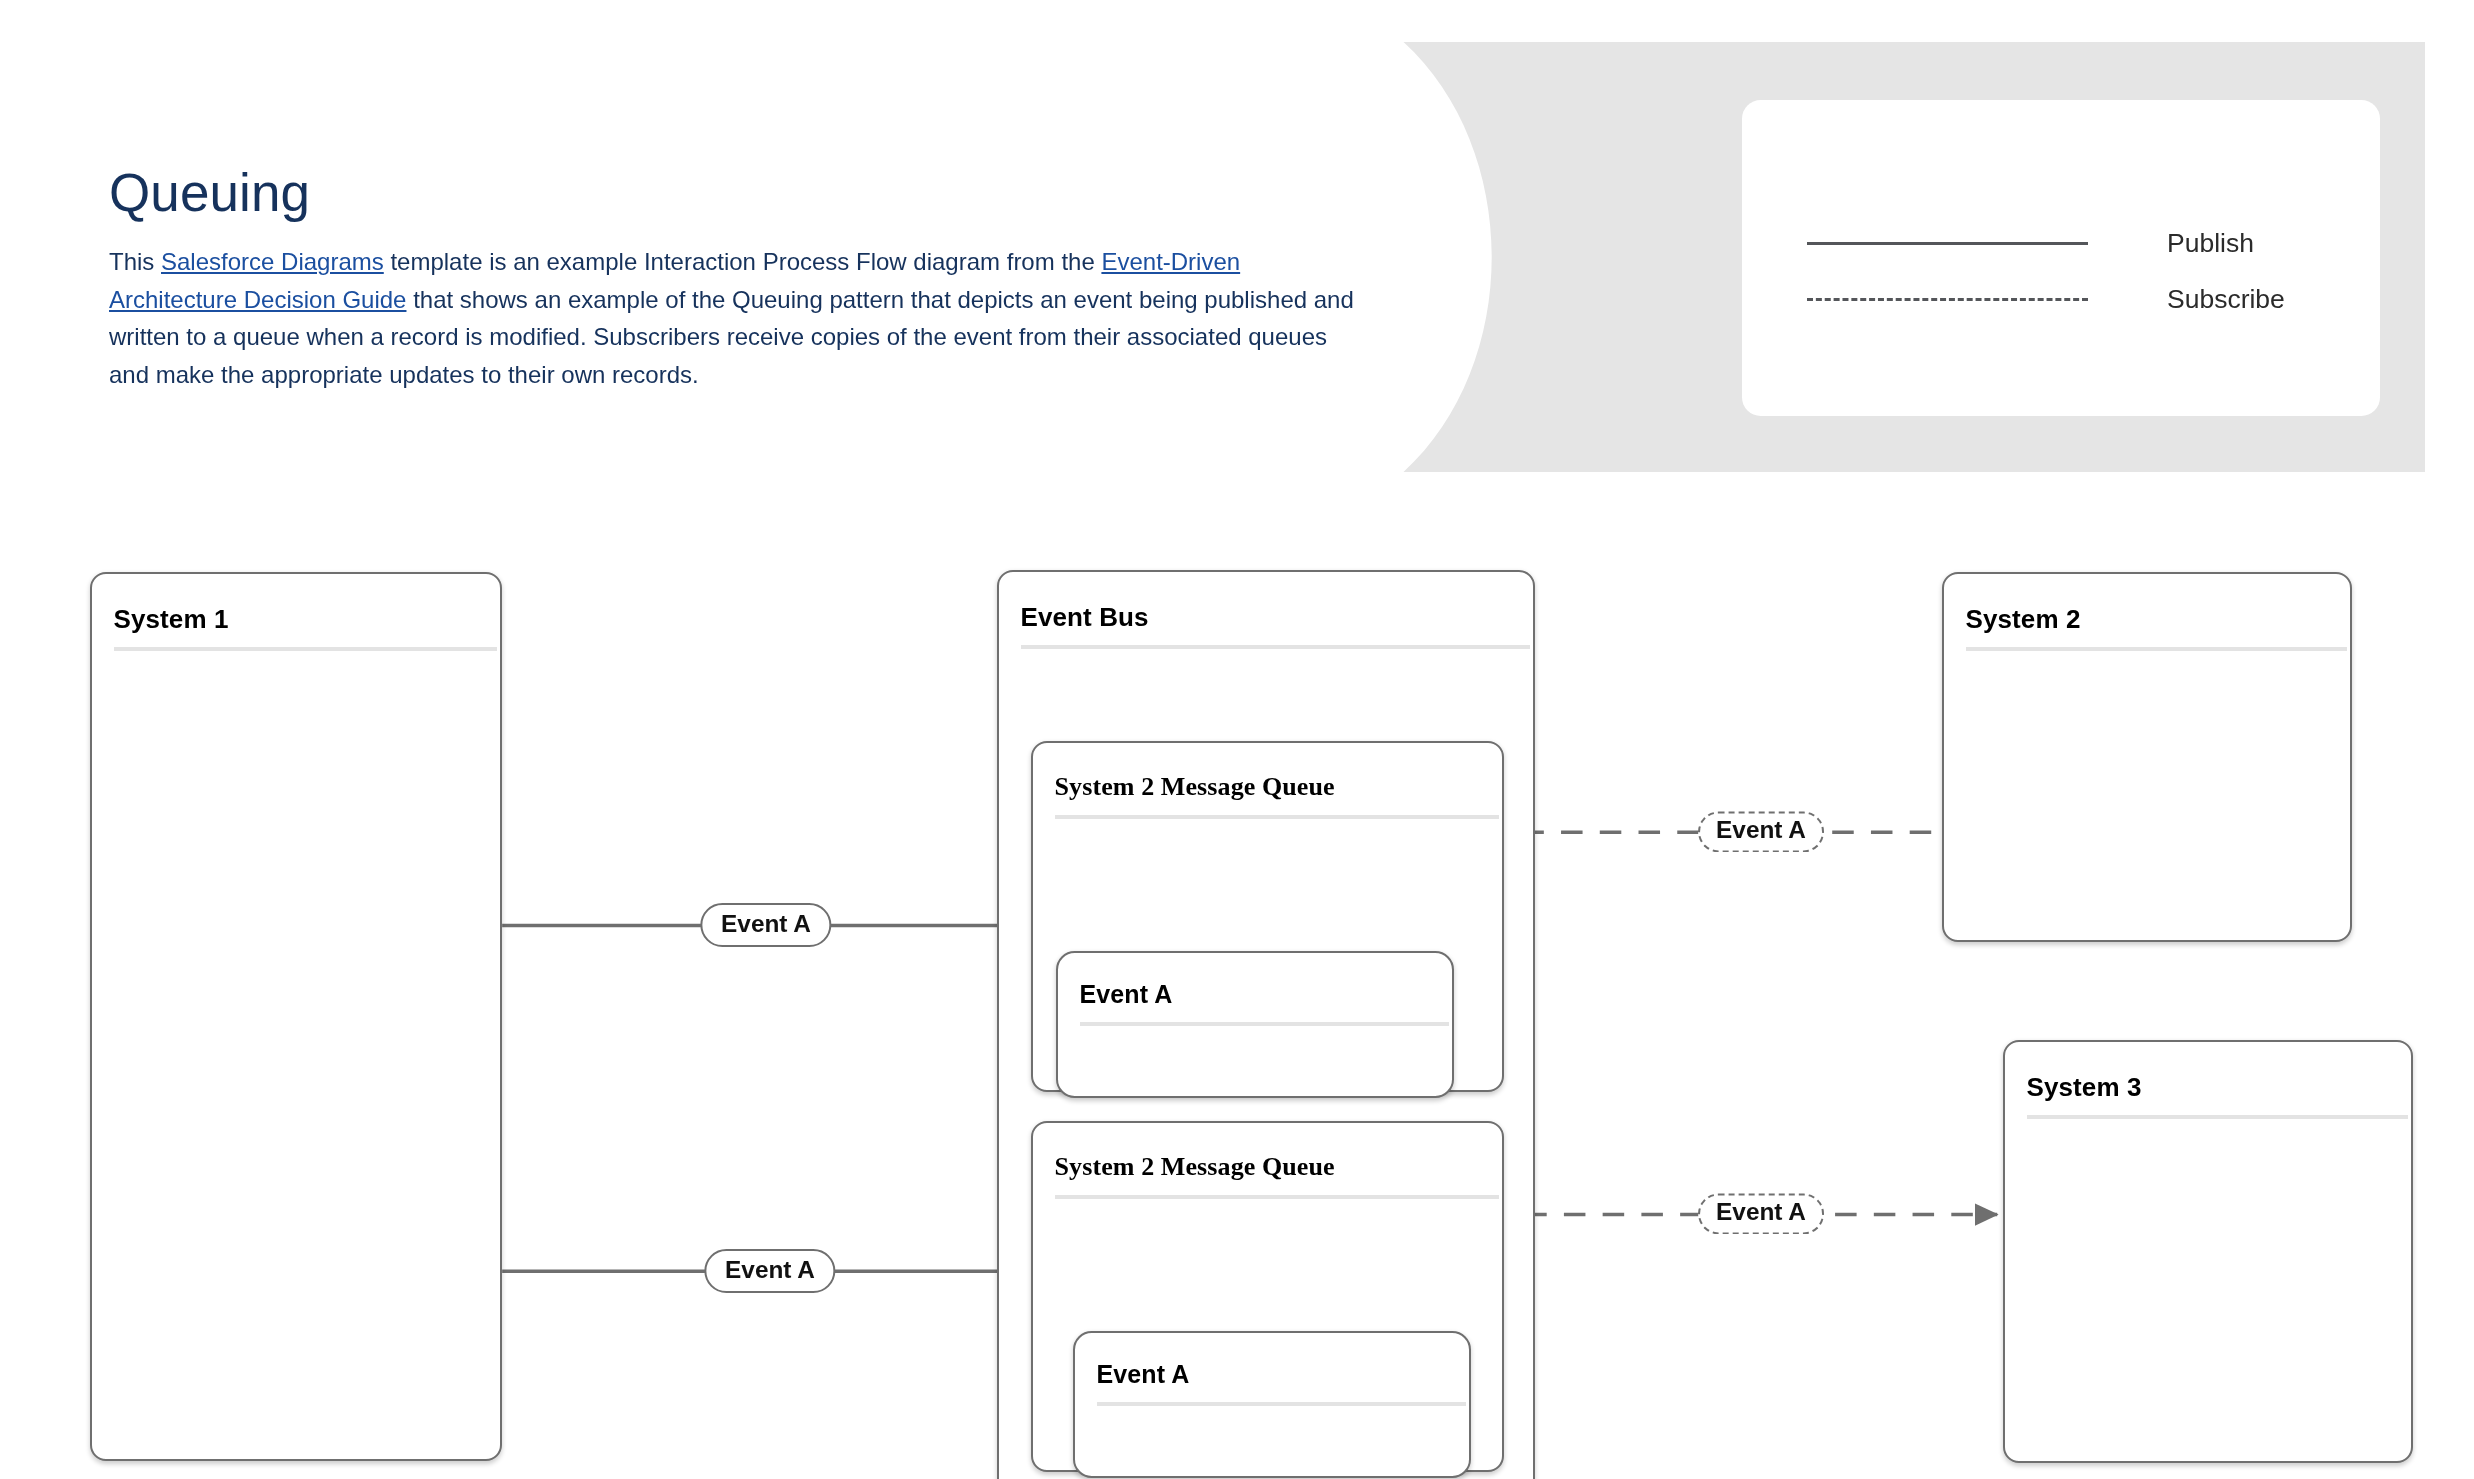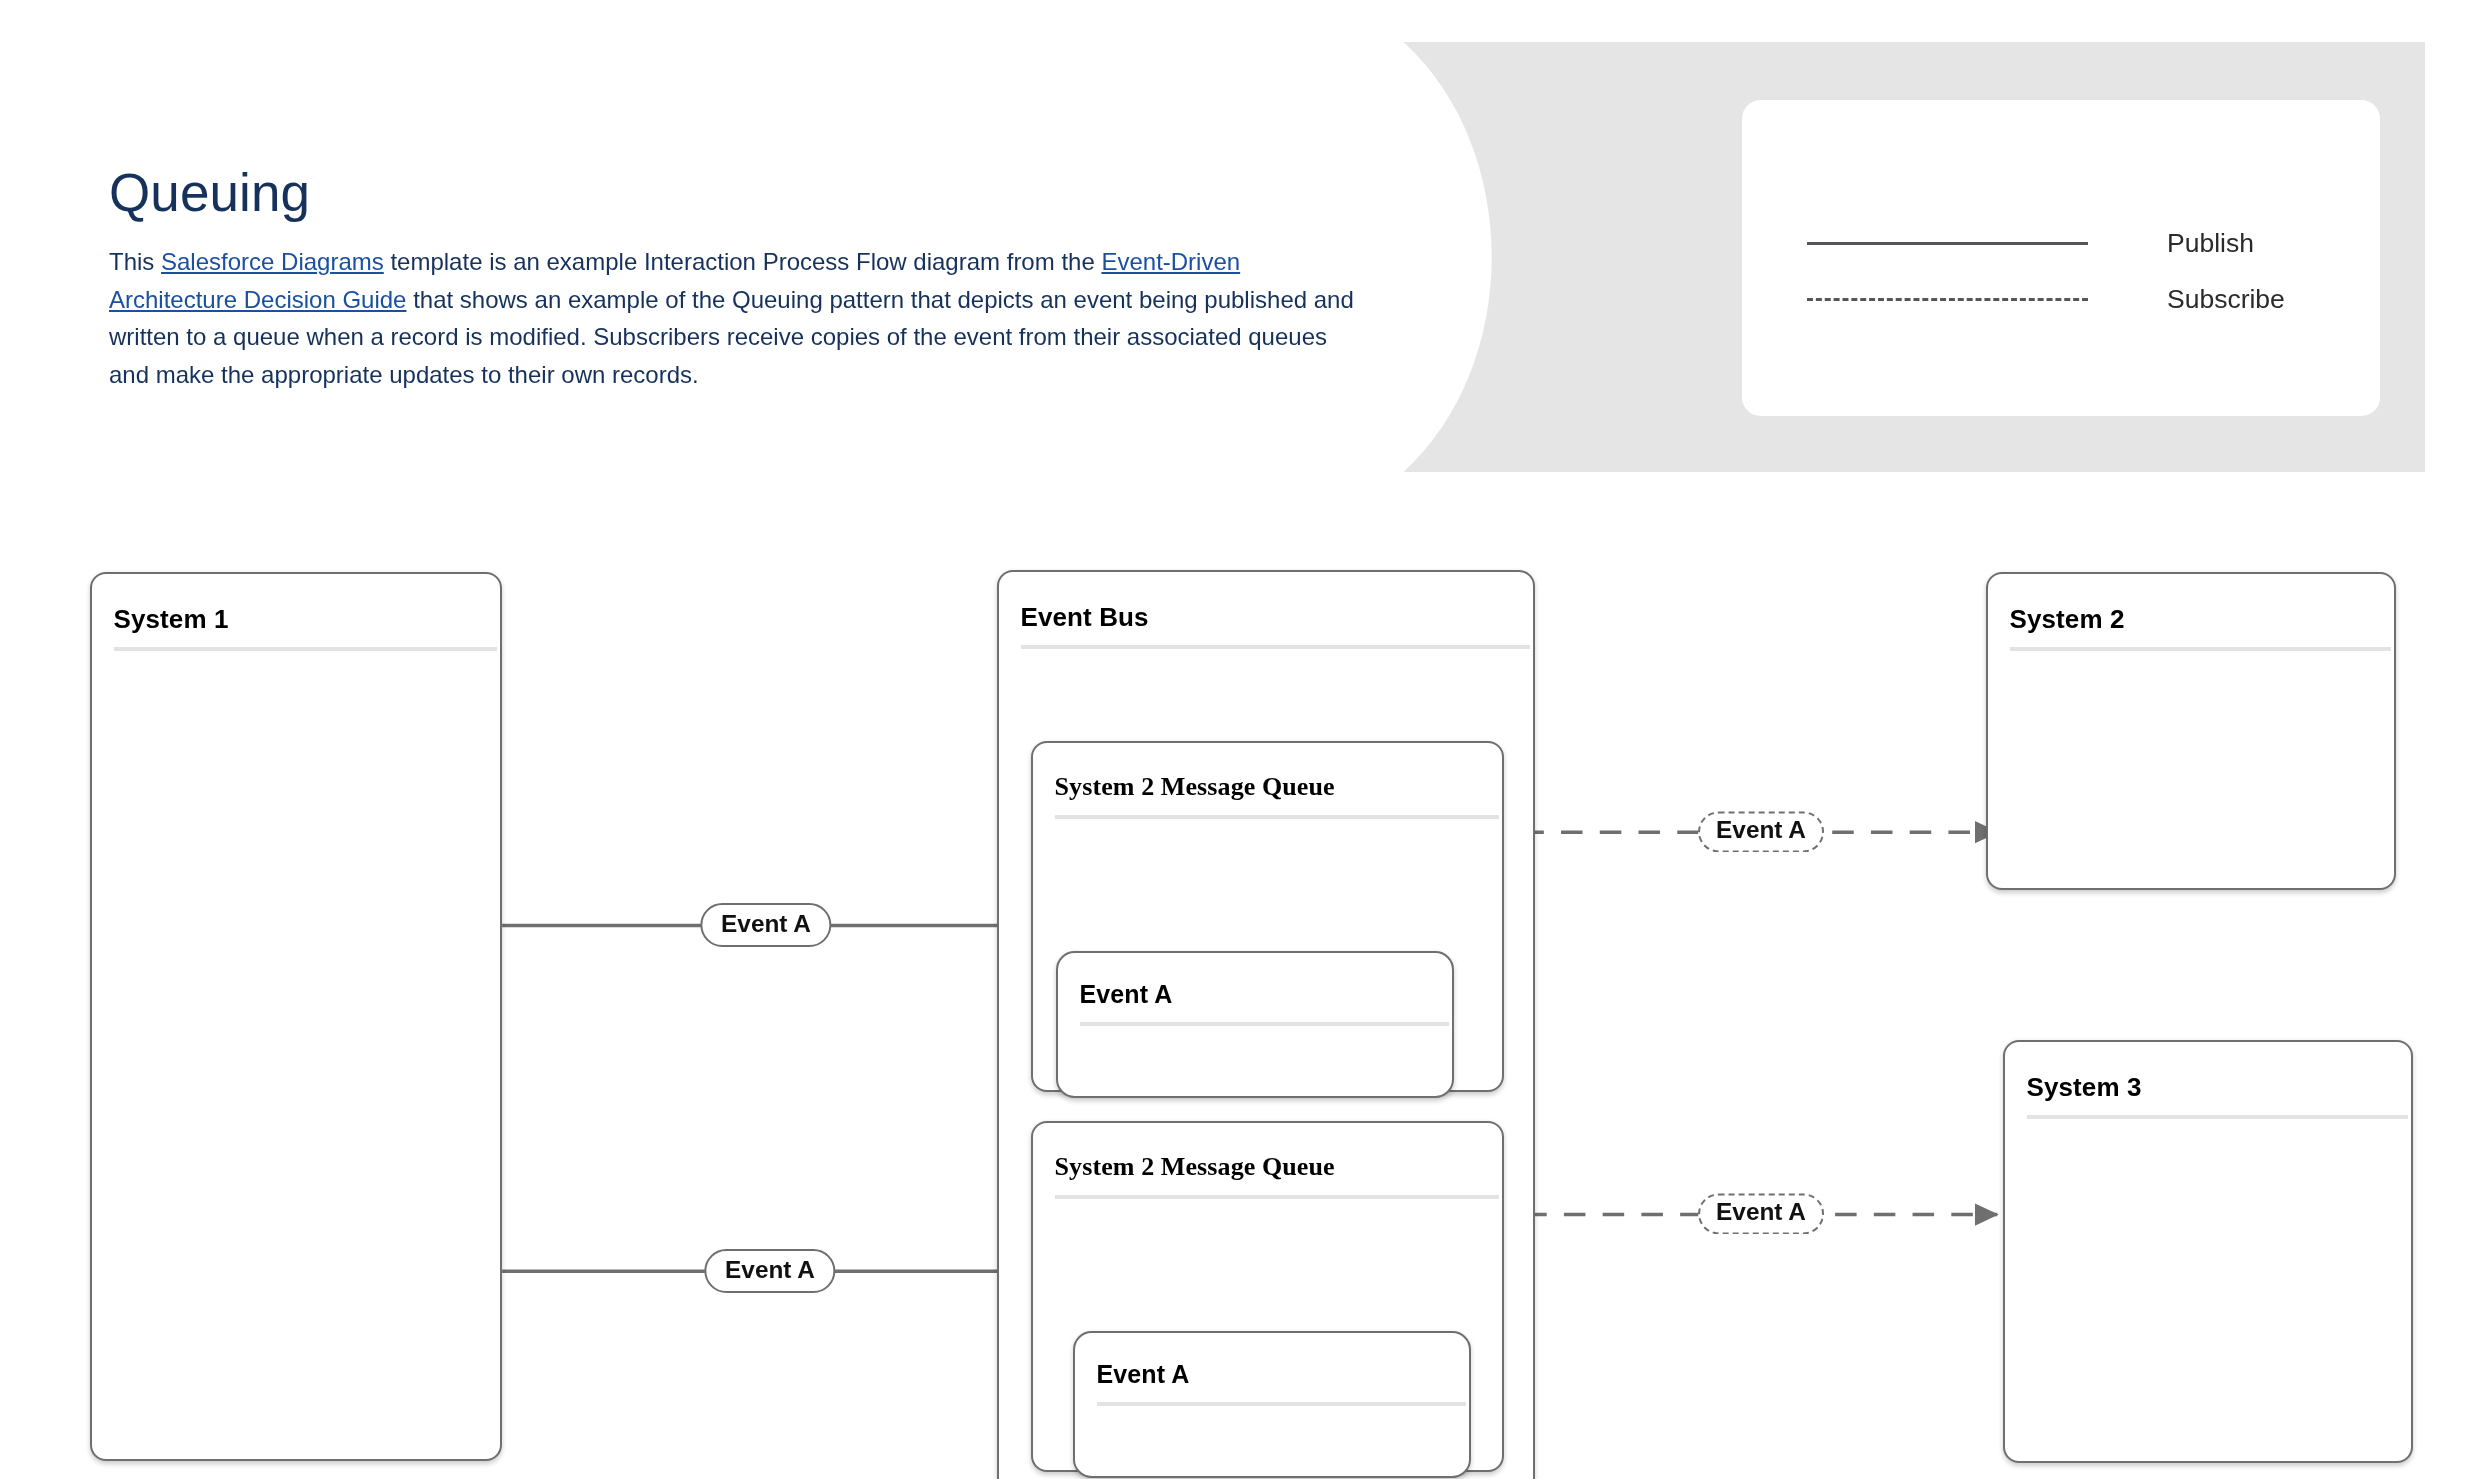--- a/index.html
+++ b/index.html
@@ -239,21 +239,21 @@
       <div class="node-title">System 2 Message Queue</div>
       <div class="node-rule"></div>
 
       <div class="node event-node" style="left:40px; top:172px; width:398px; height:147px;">
         <div class="node-title">Event A</div>
         <div class="node-rule"></div>
       </div>
     </div>
   </div>
 
-  <div class="node" id="system2" style="left:1986px; top:536px; width:410px; height:318px;">
+  <div class="node" id="system2" style="left:1942px; top:536px; width:410px; height:370px;">
     <div class="node-title">System 2</div>
     <div class="node-rule"></div>
   </div>
 
   <div class="node" id="system3" style="left:2003px; top:1004px; width:410px; height:423px;">
     <div class="node-title">System 3</div>
     <div class="node-rule"></div>
   </div>
 
   <div class="edge-label" style="left:766px; top:925px;">Event A</div>

